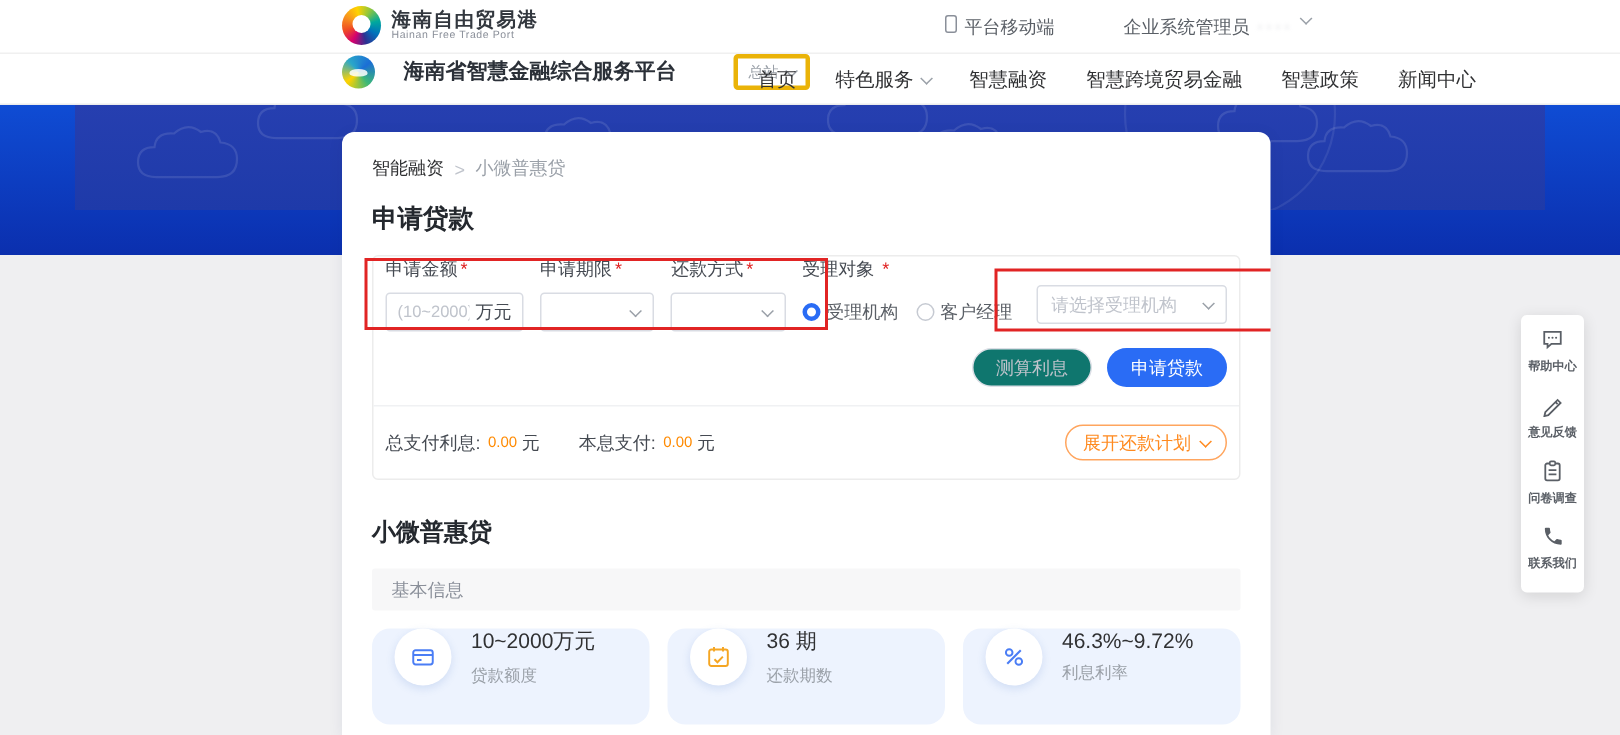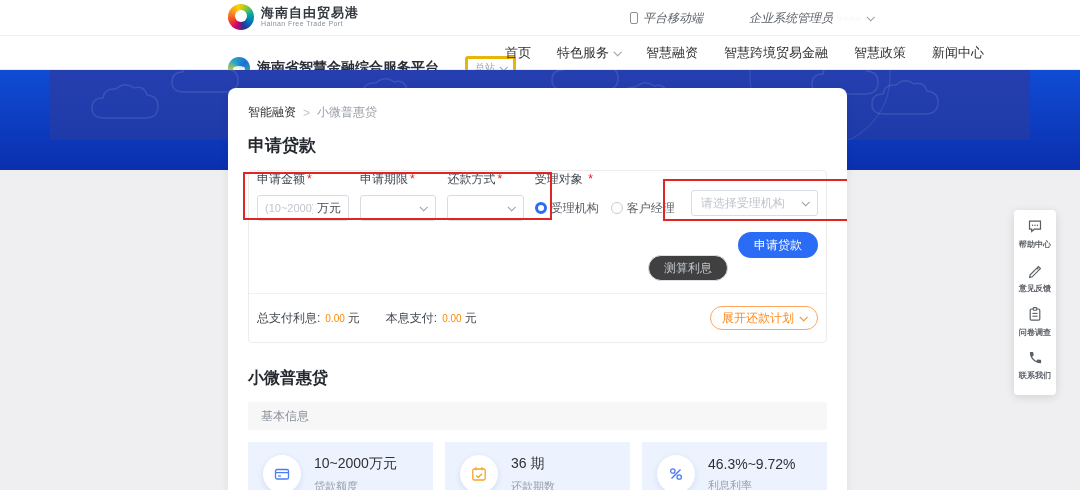--- a/index.html
+++ b/index.html
@@ -10,27 +10,27 @@
   
   .topbar { position:absolute; left:0; top:0; width:1080px; height:36px; background:#fff; border-bottom:1px solid #f0f0f0; }
   .brand { position:absolute; left:228px; top:4px; display:flex; align-items:center; gap:7px;justify-content:space-between; }
   .brand-icon { width:26px; height:26px; border-radius:50%;
     background:conic-gradient(from 210deg,#d6006e,#f04e23,#f7941e,#ffd200,#8bc63f,#00a99d,#0072bc,#2e3192,#d6006e); position:relative; }
   .brand-icon::after { content:""; position:absolute; left:7px; top:6px; width:12px; height:12px; border-radius:50%; background:#fff; }
   .brand-text { display:flex; flex-direction:column; line-height:1.1; }
   .brand-cn { font-size:13px; font-weight:bold; color:#33383f; letter-spacing:1px; }
   .brand-en { font-size:7px; color:#8a8f99; letter-spacing:.4px; }
   .top-utils { position:absolute; left:630px; top:0; height:36px; display:flex; align-items:center; gap:46px; font-size:12px; color:#5a5f66; }
-  .util { display:flex; align-items:center; gap:5px; cursor:pointer;font-style:italic; }
+  .util { display:flex; gap:5px; cursor:pointer; }
   .mobile-icon { width:8px; height:12px; border:1px solid #8a8f99; border-radius:2px; display:inline-block; }
   .masked { color:#b8bcc4; filter:blur(1.5px); letter-spacing:2px; }
 
   
   .navbar { position:absolute; left:0; top:36px; width:1080px; height:34px; background:#fff; border-bottom:1px solid #ececec; }
-  .plat { position:absolute; left:228px; top:20px; display:flex; align-items:center; gap:7px; }
+  .plat { position:absolute; left:228px; top:0; display:flex; align-items:center; gap:19px; }
   .plat-icon { width:22px; height:22px; border-radius:50%; background:conic-gradient(from 140deg,#3cb878,#ffd200,#2aa7c9,#1b6ed6,#3cb878); position:relative; }
   .plat-icon::after { content:""; position:absolute; left:5px; top:9px; width:12px; height:5px; border-radius:50% 50% 40% 40%; background:rgba(255,255,255,.85); }
   .plat-title { font-size:14px; font-weight:bold; color:#2b3038; }
   .site-select { margin-left:19px; border:3px solid #eab308; border-radius:3px; font-size:10px; color:#9aa0a8; padding:2px 7px; display:flex; align-items:center; gap:5px; cursor:pointer; }
   .menu { position:absolute; left:505px; top:0; height:34px; display:flex; align-items:center; gap:26px; }
   .menu-item { font-size:13px; color:#303133; cursor:pointer; display:flex; align-items:center; gap:5px; white-space:nowrap; }
 
   .chev { width:6px; height:6px; border-right:1px solid #9aa0a8; border-bottom:1px solid #9aa0a8; transform:rotate(45deg) translateY(-1px); display:inline-block; }
   .chev.orange { border-color:#ff8a1f; }
 
@@ -68,33 +68,33 @@
   .radio.checked { border:3.5px solid #2a6cf5; }
   .col-inst { width:130px; }
   .col-inst .ctl { margin-top:19px; }
 
   .red-box { position:absolute; border:2px solid #e12424; pointer-events:none; z-index:6; }
   .red-box.b1 { left:-6px; top:1px; width:309px; height:48px; }
   .red-box.b2 { left:414px; top:8px; width:187px; height:42px; }
 
   .btn-row { display:flex; justify-content:flex-end; gap:10px; margin-top:11px; }
   .btn { height:26px; border-radius:13px; font-size:12px; padding:0 15px; display:flex; align-items:center; cursor:pointer; border:1px solid transparent; }
-  .btn.ghost { border-color:#dcdfe6; color:#c0c4cc; background:#404040;margin-top:23px; }
+  .btn.ghost { border-color:#dcdfe6; color:#c0c4cc; background:#0f766e; }
   .btn.primary { background:#2a6cf5; color:#fff; }
 
   .divider { border-top:1px solid #f0f1f3; margin:12px -8px 0 -8px; }
   .summary { display:flex; align-items:center; margin-top:12px; font-size:12px; color:#454a52; }
   .sum-val { color:#ff8a00; font-size:10px; font-weight:500; margin:0 3px 0 5px; }
   .sum-group2 { margin-left:26px; }
   .expand-pill { margin-left:auto; height:24px; border:1px solid #ffa55e; color:#ff8a1f; border-radius:12px; font-size:12px; padding:0 11px; display:flex; align-items:center; gap:6px; cursor:pointer; background:#fff; }
 
   .product-title { margin-top:25px; font-size:16px; font-weight:bold; color:#24282e; }
   .section-bar { margin-top:13px; height:28px; line-height:28px; background:#f7f7f8; color:#8a8f99; font-size:12px; padding-left:13px; border-radius:2px; }
   .cards { display:flex; gap:12px; margin-top:12px; }
-  .p-card { flex:1; height:64px; background:#edf3fe; border-radius:0; display:flex; align-items:center; padding-left:15px; }
+  .p-card { flex:1; height:64px; background:#edf3fe; border-radius:12px; display:flex; align-items:flex-start; padding-left:15px; }
   .p-circle { width:38px; height:38px; border-radius:50%; background:#fff; box-shadow:0 2px 6px rgba(80,120,200,.18); display:flex; align-items:center; justify-content:center; flex:0 0 auto; }
   .p-text { margin-left:13px; }
   .p-val { font-size:14px; color:#303133; }
   .p-lab { font-size:11px; color:#9aa0a8; margin-top:6px; }
 
   
   .side-toolbar { position:absolute; left:1014px; top:210px; width:42px; background:#fff; border-radius:4px; box-shadow:0 2px 10px rgba(0,0,0,.12); padding:8px 0 2px 0; z-index:5;font-weight:bold; }
   .tool-item { display:flex; flex-direction:column; align-items:center; gap:4px; margin-bottom:11px; cursor:pointer; }
   .tool-item span.t-label { font-size:9px; color:#5a5f66; transform:scale(.9); white-space:nowrap; }
 </style>

